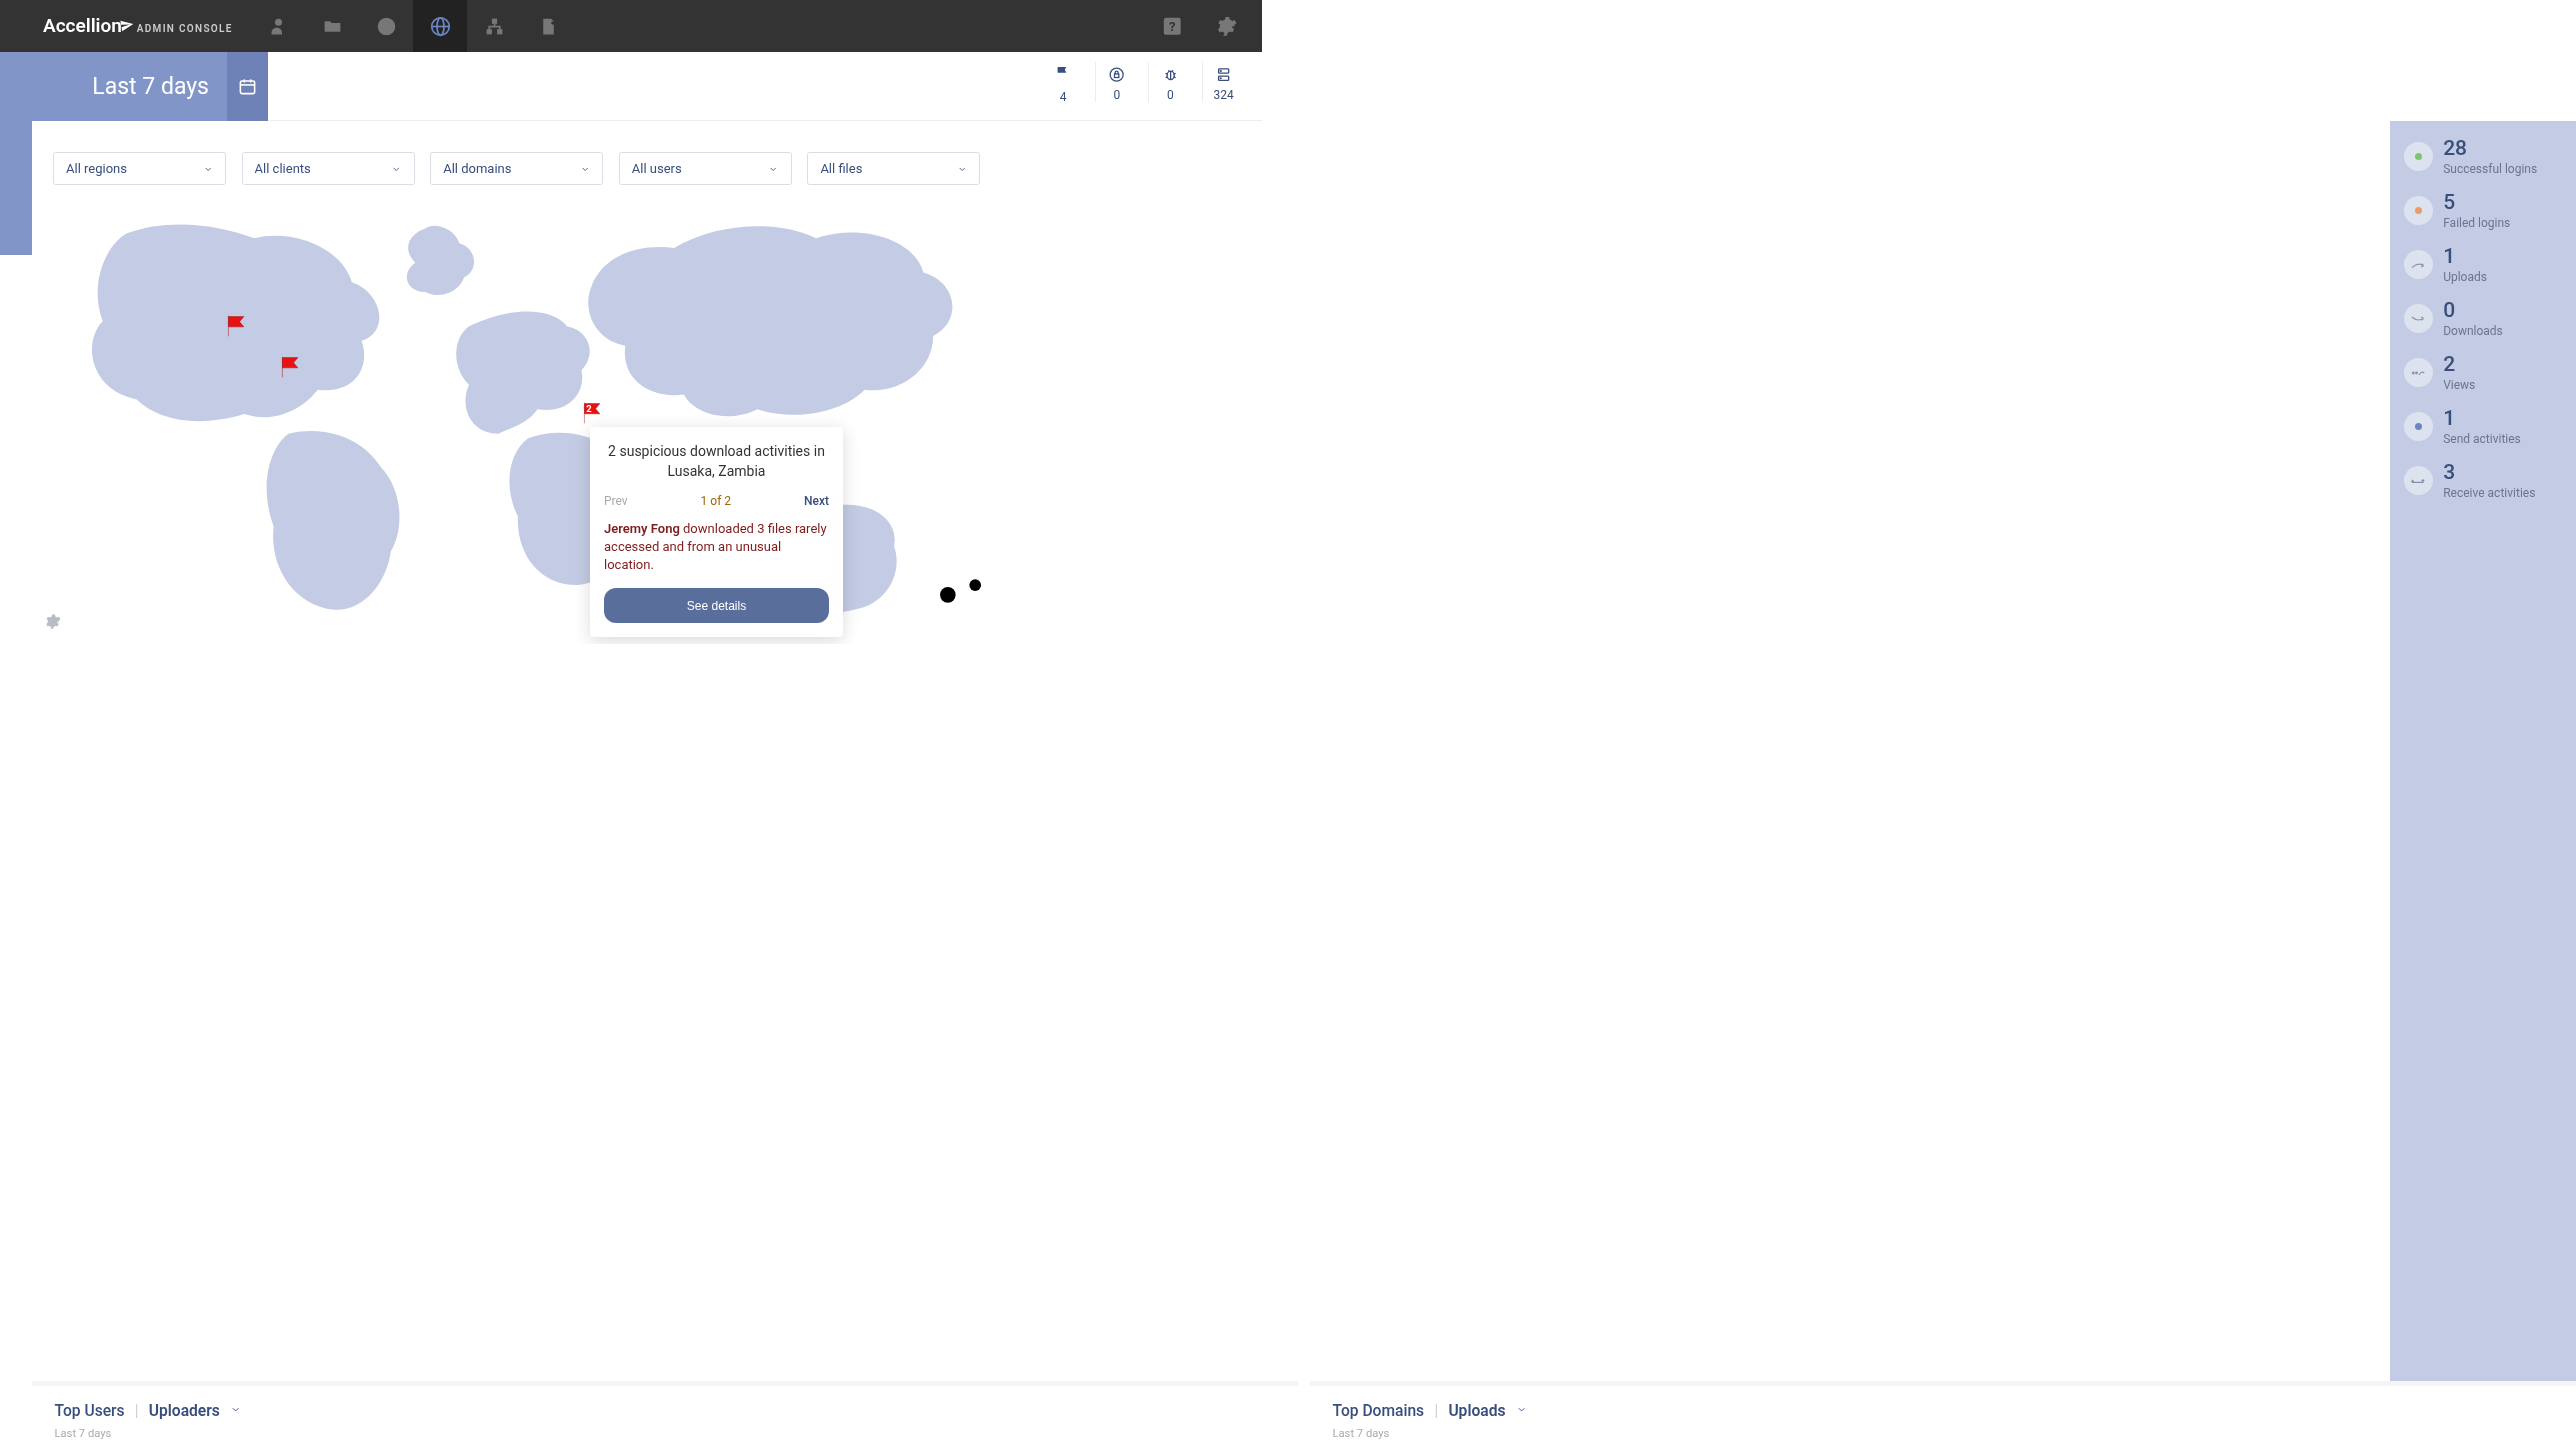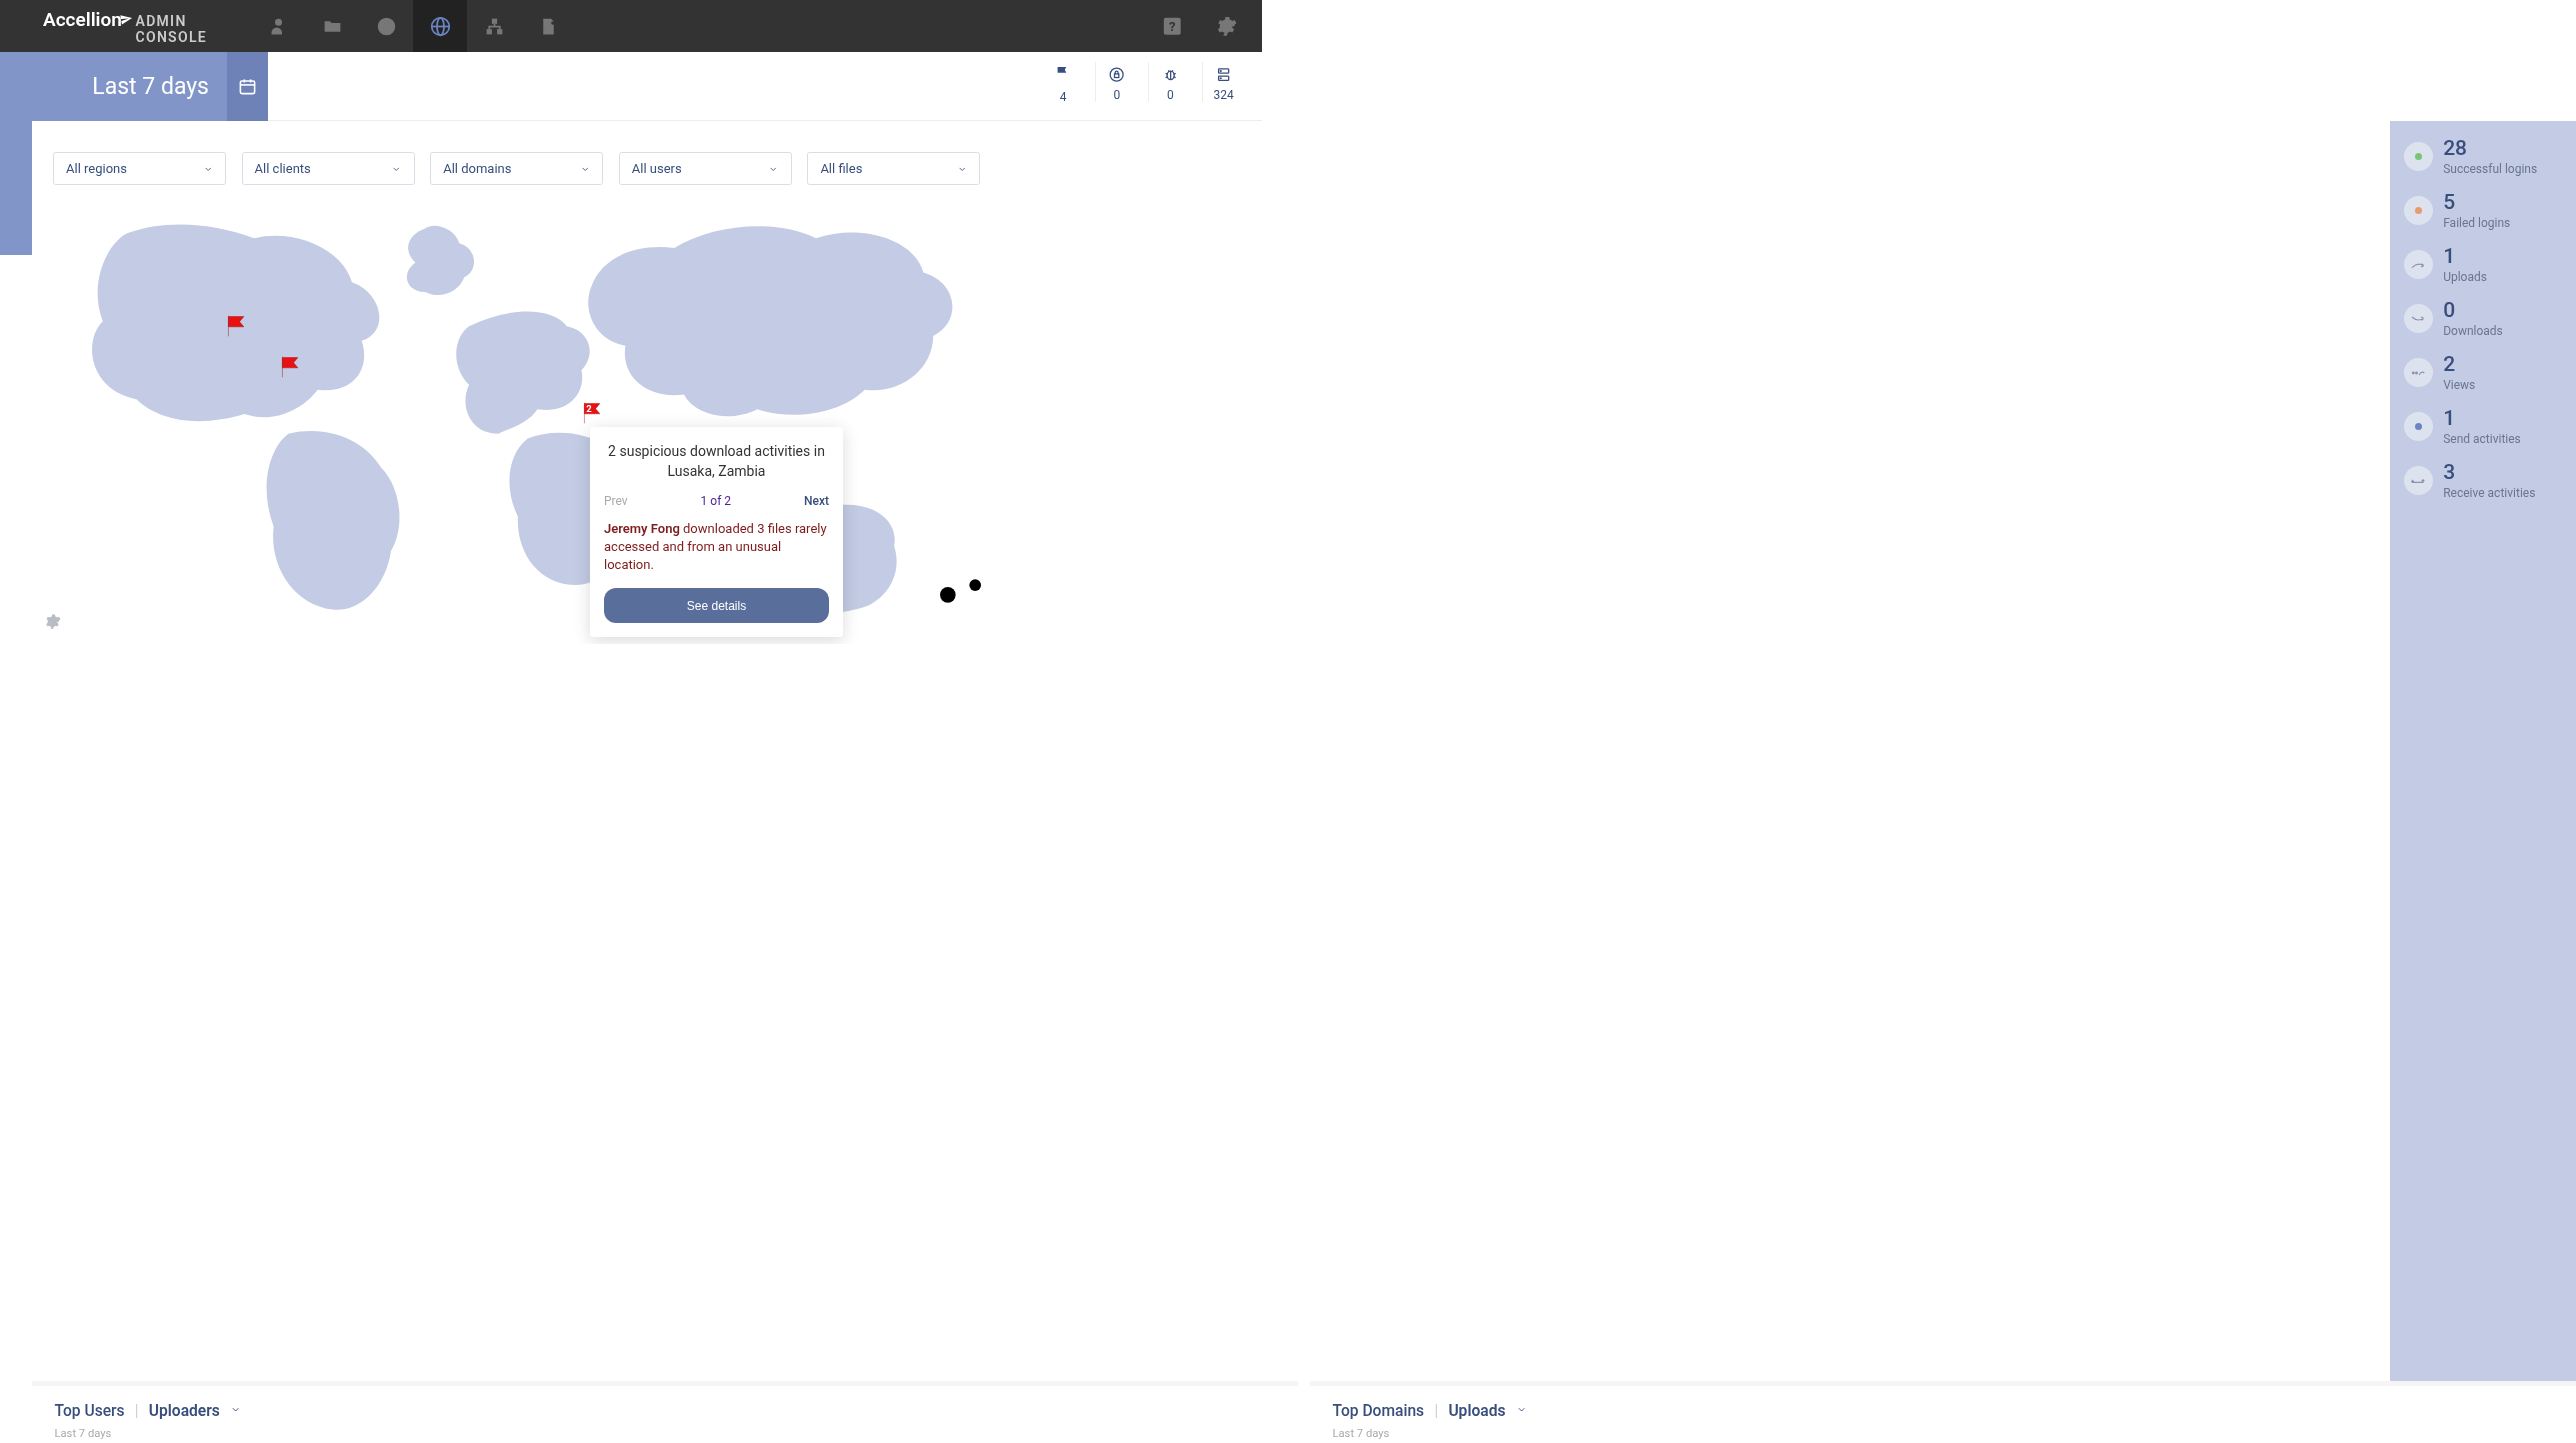--- a/index.html
+++ b/index.html
@@ -2,21 +2,21 @@
 <html style="font-size:14px"><head>
 <meta charset="utf-8">
 <style>
   * { box-sizing: border-box; margin: 0; padding: 0; }
   body { font-family: -apple-system, BlinkMacSystemFont, "Segoe UI", Roboto, Arial, sans-serif; background: #FFFFFF; width: 1262px; height: 709px; overflow: hidden; }
   
   
   .navbar { height: 52px; background: #333333; display: flex; align-items: flex-start; position: relative; }
   .logo-container { width: 251px; height: 52px; display: flex; align-items: center; padding-left: 43px; }
   .logo-text { color: #FFFFFF; font-size: 19px; font-weight: 600; display: flex; align-items: baseline; }
-  .logo-sub { color: #CCCCCC; font-size: 14px; letter-spacing: 1.3px; margin-left: 2.6px; }
+  .logo-sub { color: #CCCCCC; font-size: 10px; letter-spacing: 1.3px; margin-left: 2.6px; }
   .logo-arrow { fill: #FFFFFF; }
   .nav-icons { display: flex; align-items: center; height: 52px; }
   .nav-icon { width: 54px; height: 52px; display: flex; align-items: center; justify-content: center; cursor: pointer; }
   .nav-icon svg { fill: #777777; width: 21px; height: 21px; }
   .nav-icon.active { background: #222222; }
   .nav-icon.active svg { fill: #6A85C2; }
   .nav-right { position: absolute; right: 8.6px; top: 0; display: flex; height: 52px; align-items: center; }
   .nav-right .nav-icon svg { width: 22.5px; height: 22.5px; }
   
   
@@ -54,21 +54,21 @@
   .map-flag { position: absolute; cursor: pointer; }
   .map-flag .flag-svg { width: 24px; height: 24px; }
   .map-flag .flag-body { fill: #E81212; stroke: #A00000; stroke-width: 0.5; }
   .map-flag .flag-count { position: absolute; top: 2.6px; left: 5.2px; color: #FFFFFF; font-size: 9.5px; font-weight: bold; }
   
   
   .map-popup { position: absolute; width: 253px; background: #FFFFFF; box-shadow: 0 3.5px 17.3px rgba(0,0,0,0.15); border-radius: 3.5px; padding: 15.6px 14px 14px; }
   .popup-title { color: #333333; font-size: 14px; text-align: center; line-height: 1.4; margin-bottom: 12px; }
   .popup-nav { display: flex; justify-content: space-between; align-items: center; margin-bottom: 12px; font-size: 12px; }
   .popup-nav-prev { color: #AAAAAA; }
-  .popup-nav-count { color: #4c1d95; }
+  .popup-nav-count { color: #a16207; }
   .popup-nav-next { color: #384E7C; font-weight: 500; cursor: pointer; }
   .popup-detail { color: #7f1d1d; font-size: 13px; line-height: 1.4; margin-bottom: 14px; }
   .popup-detail .bold { font-weight: 600; }
   .popup-btn { width: 100%; height: 35px; background: #5A6E9C; color: #FFFFFF; border: none; font-size: 12px; cursor: pointer; border-radius: 12px; }
   
   .map-settings { position: absolute; bottom: 10.4px; left: 12px; }
   .map-settings svg { width: 17.3px; height: 17.3px; fill: #B8BCC5; }
   
   
   .stat-item { display: flex; align-items: center; gap: 10.4px; padding: 5.2px 5.2px; }

